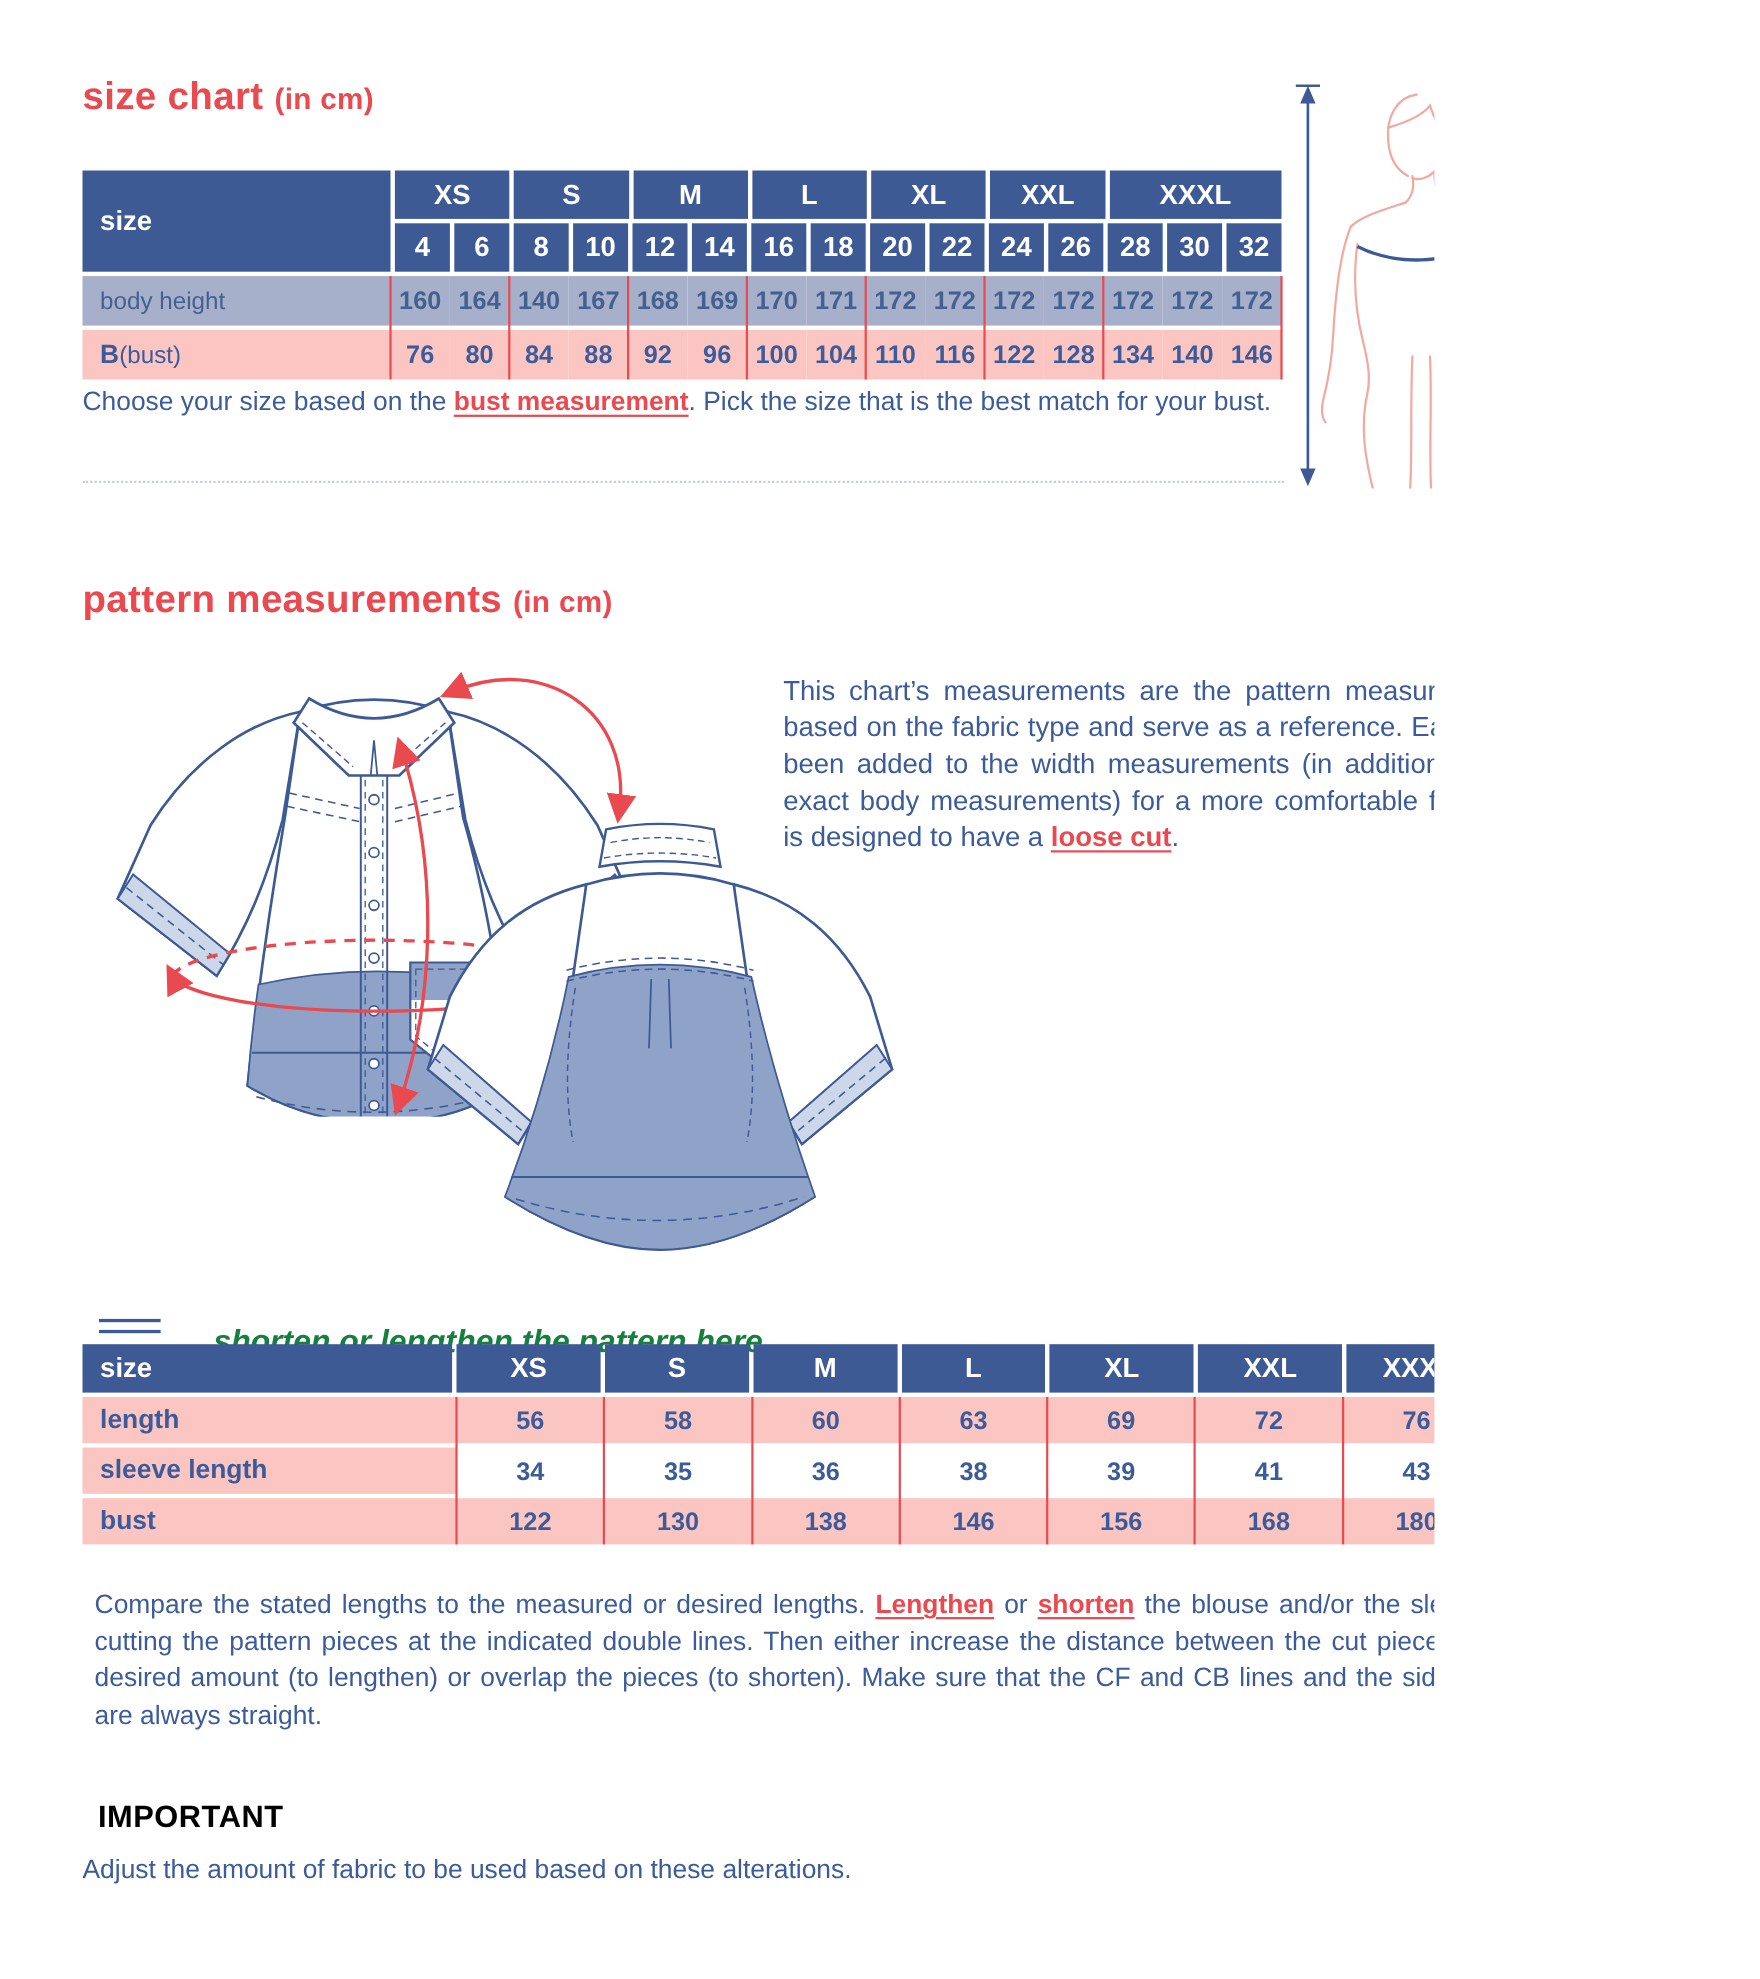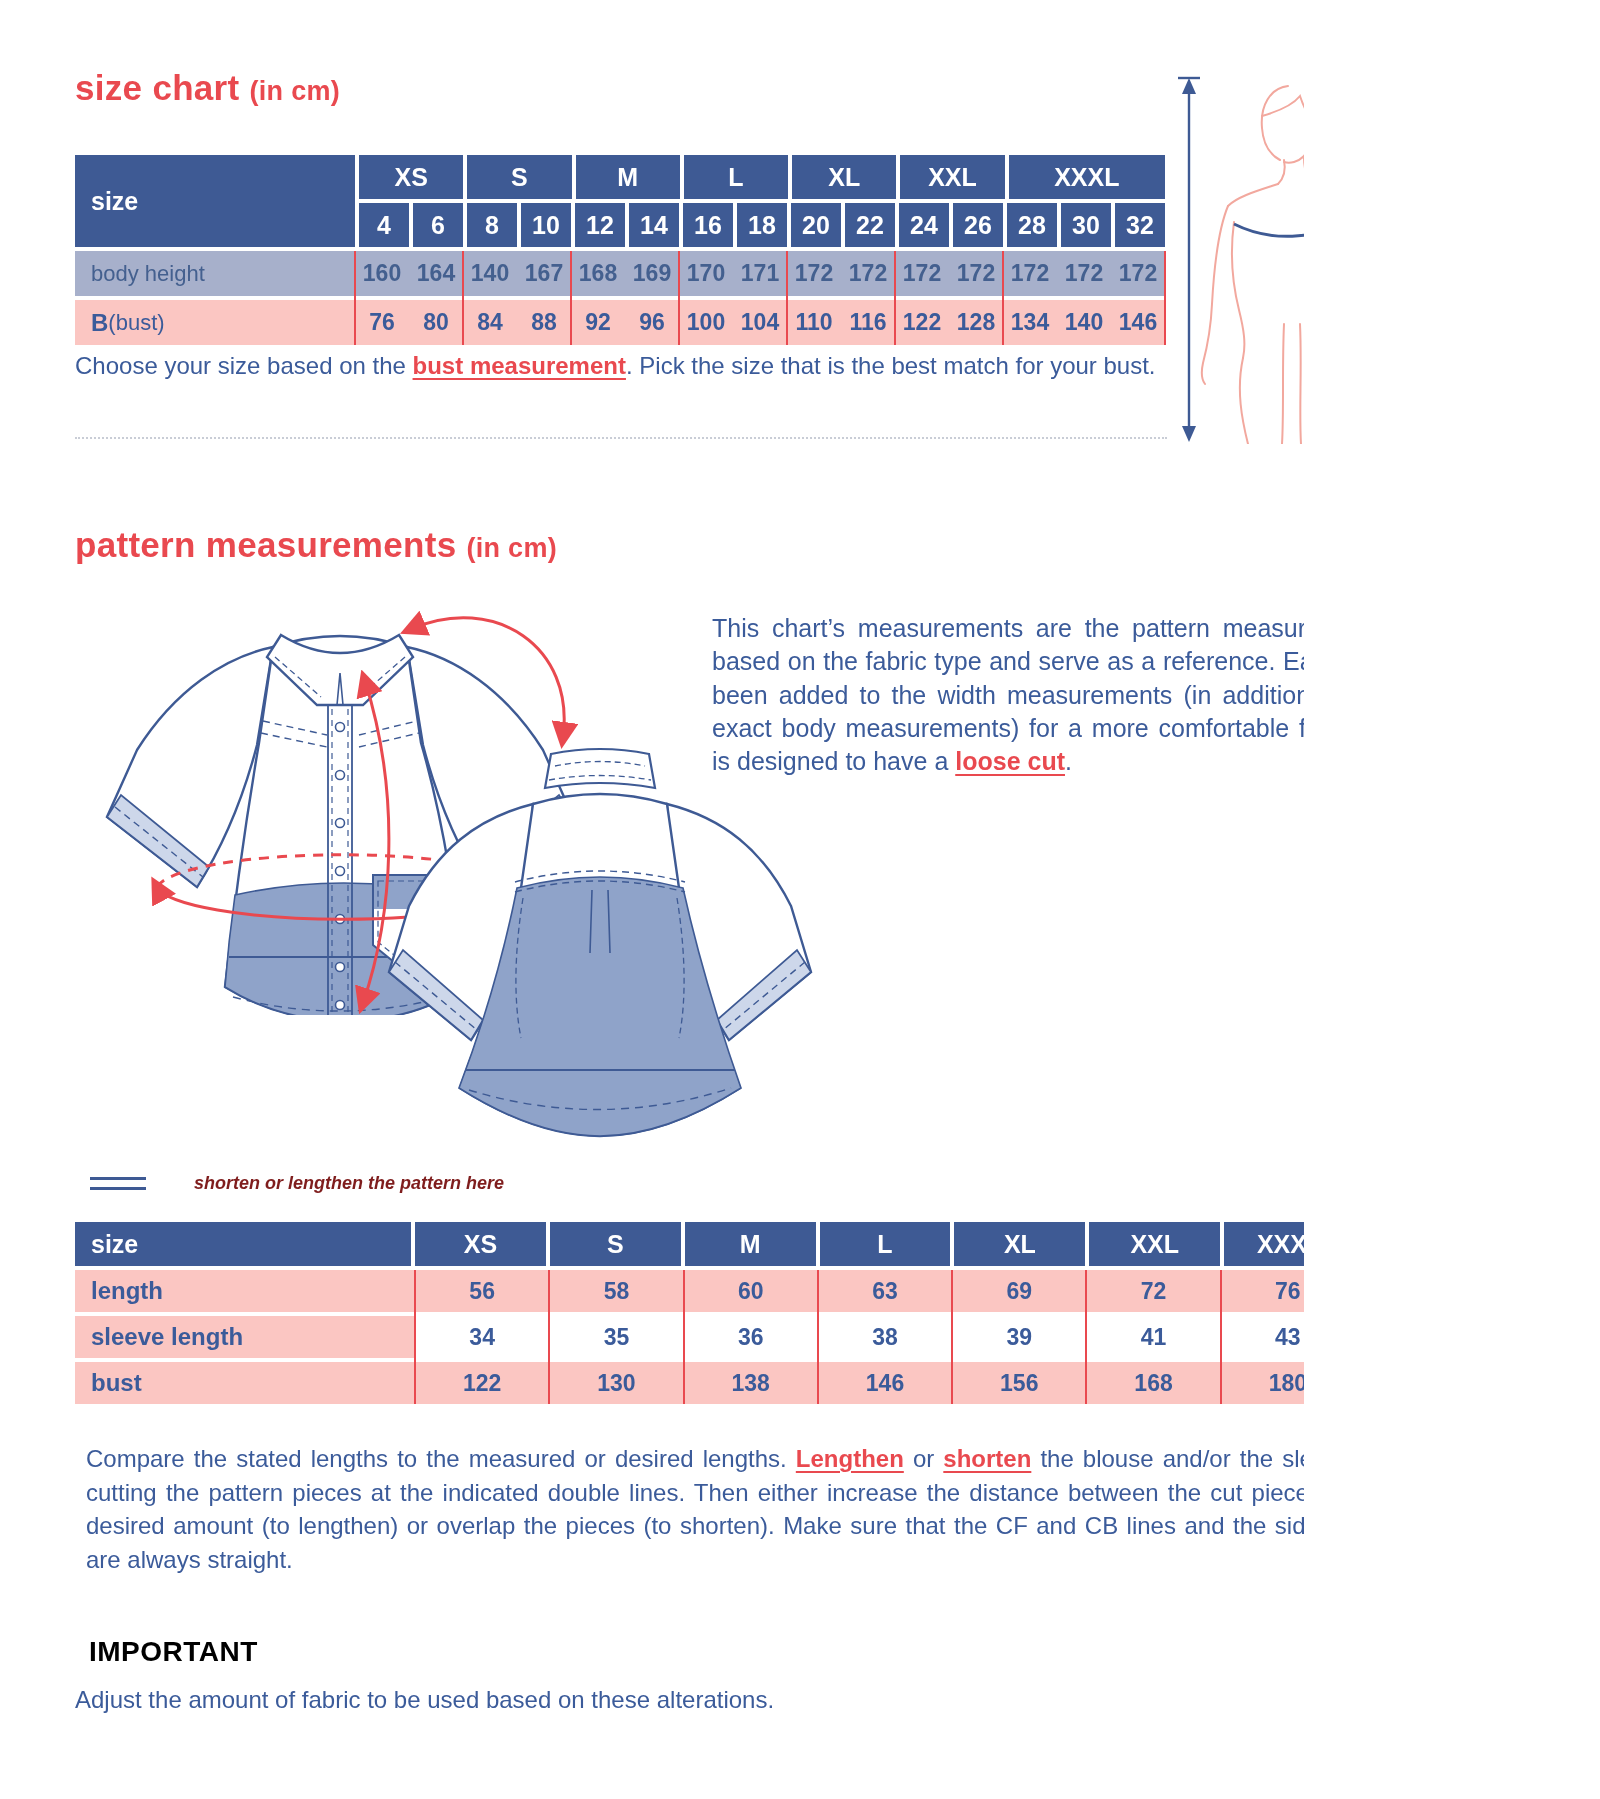--- a/index.html
+++ b/index.html
@@ -40,21 +40,21 @@
 
   .divider { left:75px; top:437px; width:1092px; border-top:2px dotted #c9cdd6; height:0; }
 
   
   .pm-heading { left:75px; top:525px; }
   .sc-heading { left:75px; top:68px; }
   .desc { left:712px; top:612px; width:676px; font-size:25px; line-height:1.33; text-align:justify; }
 
   .legend { left:90px; top:1173px; display:flex; align-items:center; }
   .legend-lines { width:56px; height:13px; border-top:3px solid #3e5a94; border-bottom:3px solid #3e5a94; }
-  .legend-text { margin-left:48px; color:#7f1d1d; font-style:italic; font-weight:bold; font-size:18px; }
+  .legend-text { margin-left:48px; color:#15803d; font-style:italic; font-weight:bold; font-size:29px;margin-top:31px; }
 
   
   .t2 { left:75px; top:1222px; width:1280px; }
   .t2-head { display:flex; gap:4px; height:44px; }
   .t2-corner { width:336px; background:#3e5a94; color:#fff; font-weight:bold; font-size:25px;
                display:flex; align-items:center; padding-left:16px; }
   .t2-hcell { flex:1; background:#3e5a94; color:#fff; display:flex; align-items:center; justify-content:center;
               font-weight:bold; font-size:25px; }
   .t2-body { position:relative; margin-top:4px; }
   .t2-row { display:flex; height:42px; margin-bottom:4px;text-align:center; }

